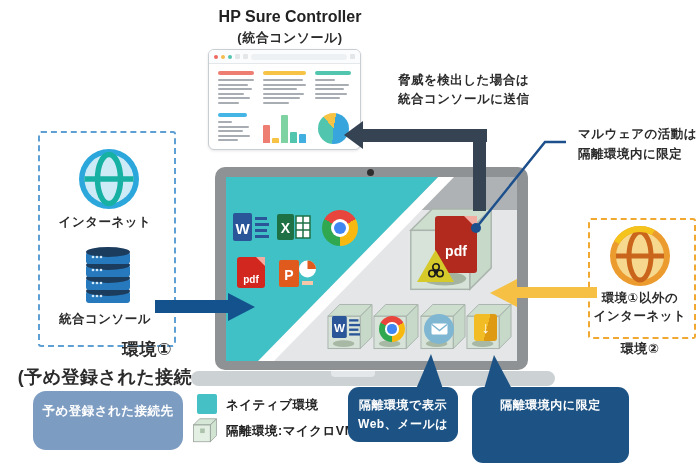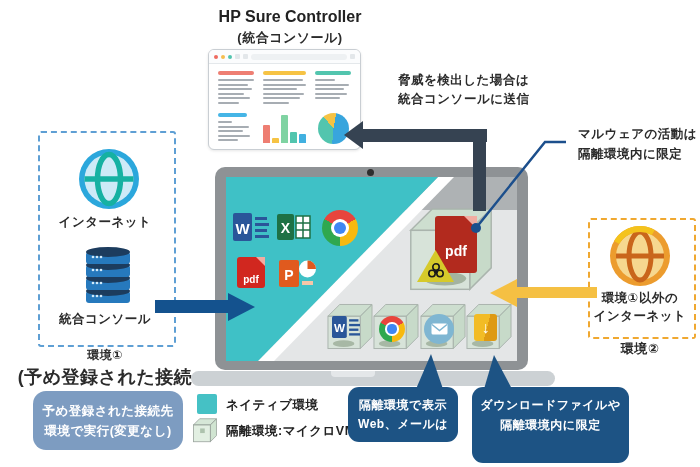--- a/index.html
+++ b/index.html
@@ -186,26 +186,25 @@
     <g>
       <rect x="2" y="5" width="44" height="12" rx="3" fill="#2679bd"></rect>
       <ellipse cx="24" cy="5" rx="22" ry="5" fill="#1c3c5e"></ellipse>
       <circle cx="9" cy="10" r="1.3" fill="#cfe9fa"></circle>
         <circle cx="13" cy="10" r="1.3" fill="#cfe9fa"></circle>
         <circle cx="17" cy="10" r="1.3" fill="#cfe9fa"></circle>
     </g>
   </svg>
 </div>
 <div class="abs ctr jp" style="left:18px;top:311px;width:174px;font-size:12.5px;">統合コンソール</div>
-<div class="abs ctr jp" style="left:38px;top:347px;width:134px;font-size:12px;">環境①</div>
+<div class="abs ctr jp" style="left:38px;top:338px;width:134px;font-size:17px;text-align:right;">環境①</div>
 <div class="abs ctr jp" style="left:14px;top:365px;width:182px;font-size:18px;">(予め登録された接続先)</div>
 
 <div class="abs pale-box" style="left:33px;top:391px;width:150px;height:59px;">
   <div>予め登録された接続先</div>
-  <div>環境で実行(変更なし)</div>
 </div>
 
 <div class="abs navy-shaft" style="left:155px;top:300px;width:73px;height:13px;z-index:20;"></div>
 <div class="abs arrow-head-right-navy" style="left:228px;top:293px;z-index:20;"></div>
 
 <div class="abs laptop"></div>
 <div class="abs webcam"></div>
 <div class="abs screen">
   <svg width="291" height="184" viewBox="0 0 291 184">
     <rect x="0" y="0" width="291" height="184" fill="#e4e6e7"></rect>
@@ -355,21 +354,20 @@
     <rect x="14" y="20" width="9" height="9" fill="rgba(120,150,120,.5)"></rect>
   </svg>
 </div>
 <div class="abs legend-row" style="left:226px;top:423px;">隔離環境:マイクロVM</div>
 
 <div class="abs bubble" style="left:348px;top:387px;width:110px;height:55px;font-size:12px;line-height:19px;padding-top:9px;">
   <div>隔離環境で表示</div>
   <div>Web、メールは</div>
 </div>
 <div class="abs bubble" style="left:472px;top:387px;width:157px;height:76px;font-size:12px;line-height:20px;padding-top:8px;">
-  <div>ダウンロードファイルや</div>
   <div>隔離環境内に限定</div>
 </div>
 
 <svg class="abs" style="left:0;top:0;z-index:30;pointer-events:none;" width="700" height="467" viewBox="0 0 700 467">
   <polyline points="476,228 545,142 566,142" fill="none" stroke="#1c4f8c" stroke-width="2.5"></polyline>
   <circle cx="476" cy="228" r="5" fill="#1c4f8c"></circle>
   <path d="M416,389 L431,354 L443,389 Z" fill="#1d5384"></path>
   <path d="M484,389 L494,355 L512,389 Z" fill="#1d5384"></path>
 </svg>
 

